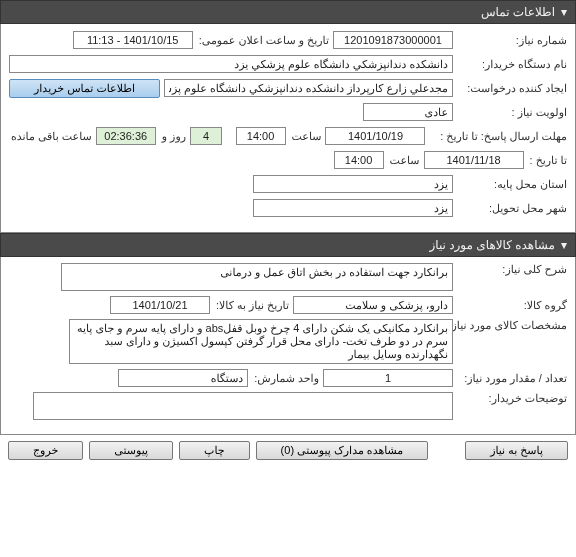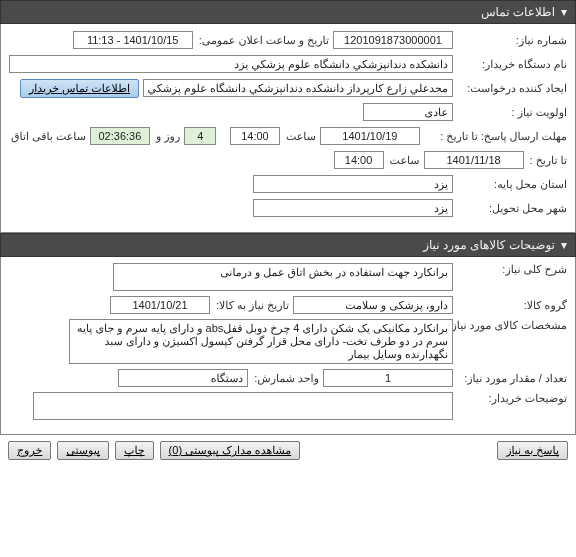--- a/index.html
+++ b/index.html
@@ -55,27 +55,26 @@
     padding: 1px 4px;
     font-family: Tahoma, Arial;
     font-size: 11px;
     color: #222;
     direction: rtl;
   }
   .input-center { text-align: center; }
   .btn {
     border: 1px solid #777;
     background: linear-gradient(#f2f2f2,#d9d9d9);
-    padding: 2px 8px;
+    padding: 2px 24px;
     font-size: 11px;
     font-family: Tahoma, Arial;
     cursor: pointer;
     border-radius: 2px;
     white-space: nowrap;
-    text-decoration: underline;
   }
   .textarea {
     border: 1px solid #888;
     background: #fff;
     min-height: 28px;
     padding: 2px 4px;
     font-family: Tahoma, Arial;
     font-size: 11px;
     color: #222;
     direction: rtl;
@@ -125,21 +124,21 @@
 
   <div class="row">
     <span class="label" style="width:150px">مهلت ارسال پاسخ:    تا تاریخ :</span>
     <input class="input-text input-center" style="width: 100px;" readonly="" value="1401/10/19">
     <span class="label">ساعت</span>
     <input class="input-text input-center" style="width: 50px;" readonly="" value="14:00">
     <span style="width:6px"></span>
     <input class="input-text input-center" style="width: 32px; background: rgb(223, 240, 216);" readonly="" value="4">
     <span class="label">روز و</span>
     <input class="input-text input-center" style="width: 60px; background: rgb(223, 240, 216);" readonly="" value="02:36:36">
-    <span class="label">ساعت باقی اتاق</span>
+    <span class="label">ساعت باقی مانده</span>
   </div>
 
   <div class="row">
     <span class="label">تا تاریخ :</span>
     <input class="input-text input-center" style="width: 100px;" readonly="" value="1401/11/18">
     <span class="label">ساعت</span>
     <input class="input-text input-center" style="width: 50px;" readonly="" value="14:00">
   </div>
 
   <div class="row">
@@ -148,27 +147,27 @@
   </div>
 
   <div class="row">
     <span class="label label-col">شهر محل تحویل:</span>
     <input class="input-text" style="width: 200px;" readonly="" value="يزد">
   </div>
 </div>
 
 <div class="section-header">
   <span class="arrow">▾</span>
-  <span>توضیحات کالاهای مورد نیاز</span>
+  <span>مشاهده کالاهای مورد نیاز</span>
 </div>
 <div class="section-body watermark-area">
 
   <div class="row" style="align-items:flex-start">
     <span class="label label-col">شرح کلی نیاز:</span>
-    <div class="textarea" style="width:340px">برانکارد جهت استفاده در بخش اتاق عمل و درمانی</div>
+    <div class="textarea" style="width:392px">برانکارد جهت استفاده در بخش اتاق عمل و درمانی</div>
   </div>
 
   <div class="row">
     <span class="label label-col">گروه کالا:</span>
     <input class="input-text" style="width: 160px;" readonly="" value="دارو، پزشکی و سلامت">
     <span class="label">تاریخ نیاز به کالا:</span>
     <input class="input-text input-center" style="width: 100px;" readonly="" value="1401/10/21">
   </div>
 
   <div class="row" style="align-items:flex-start">

